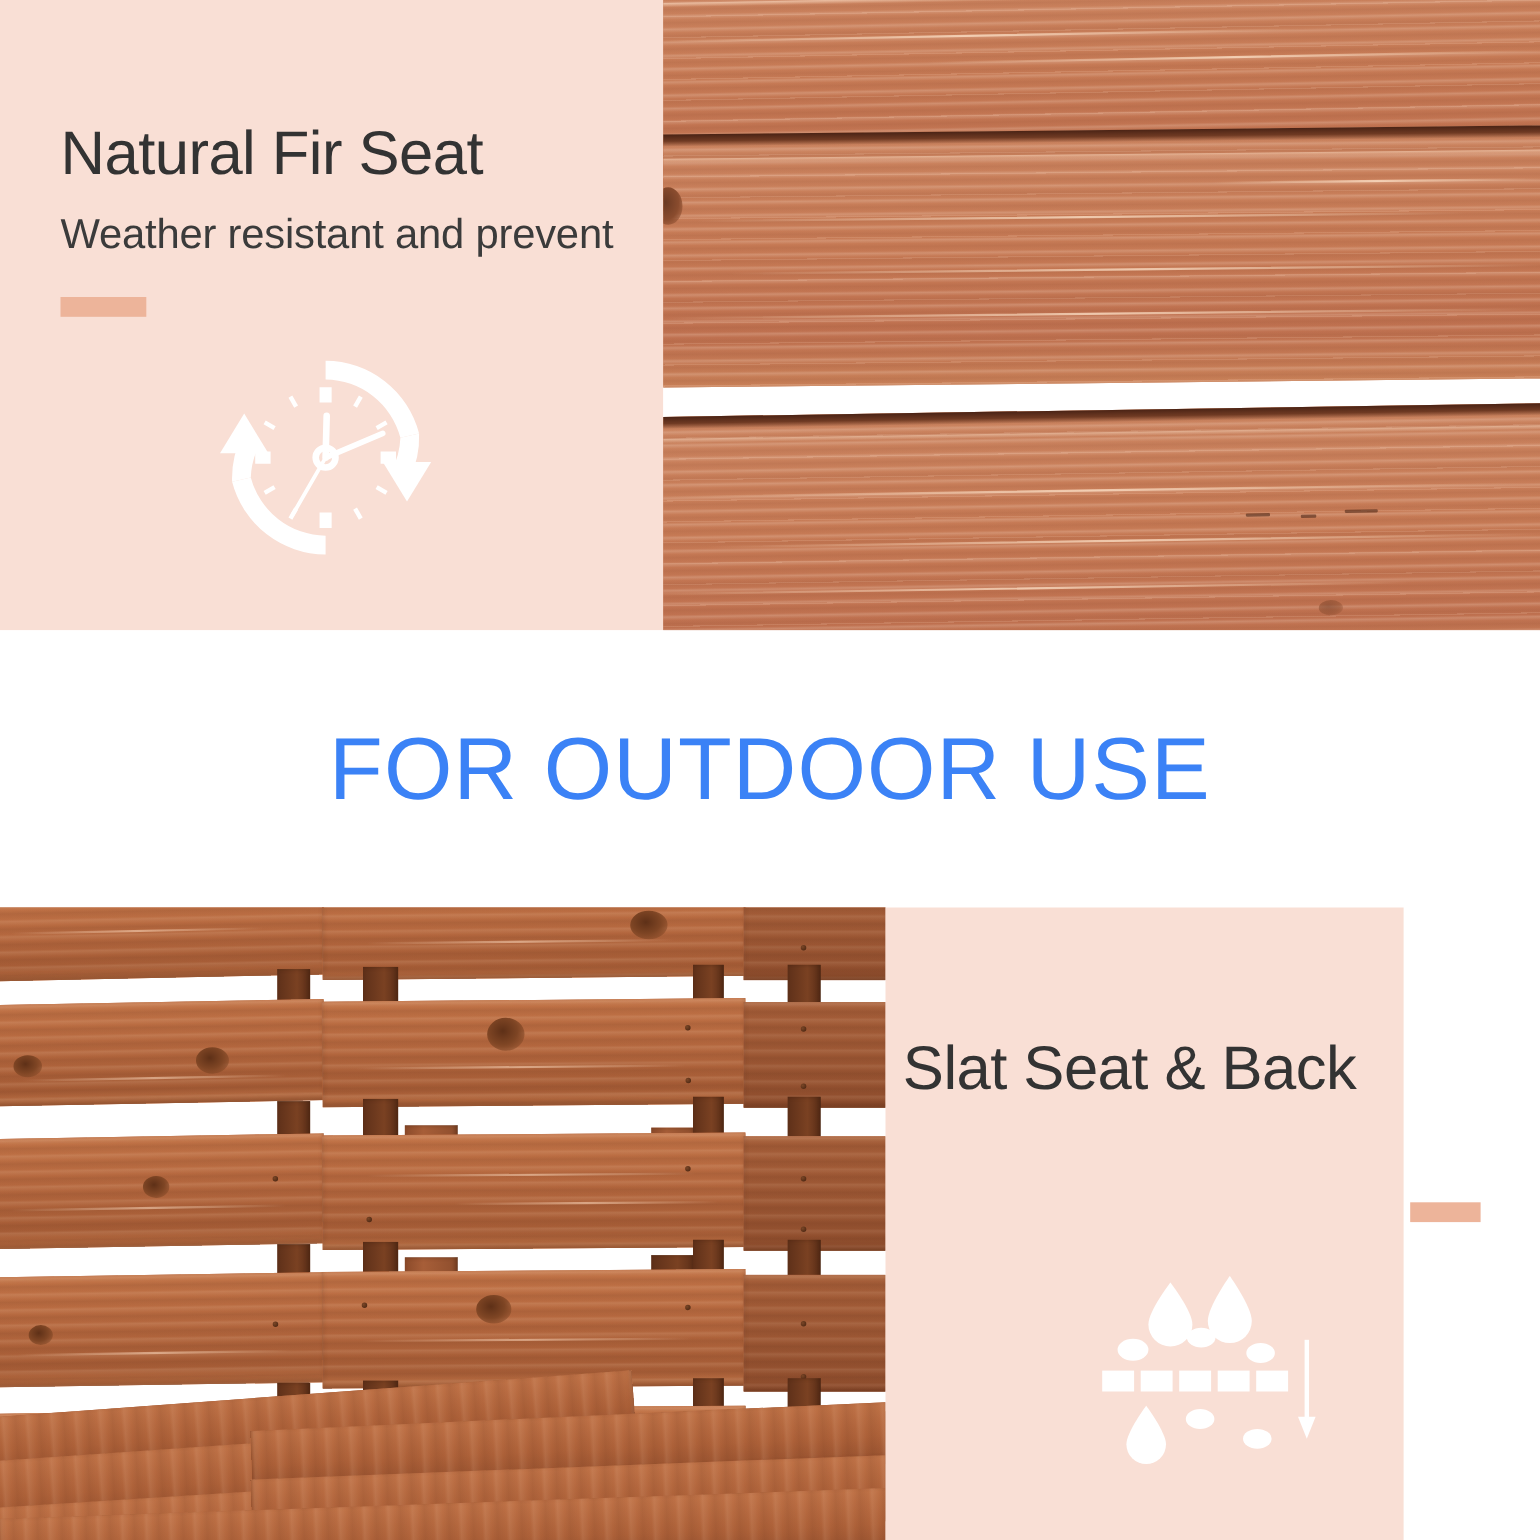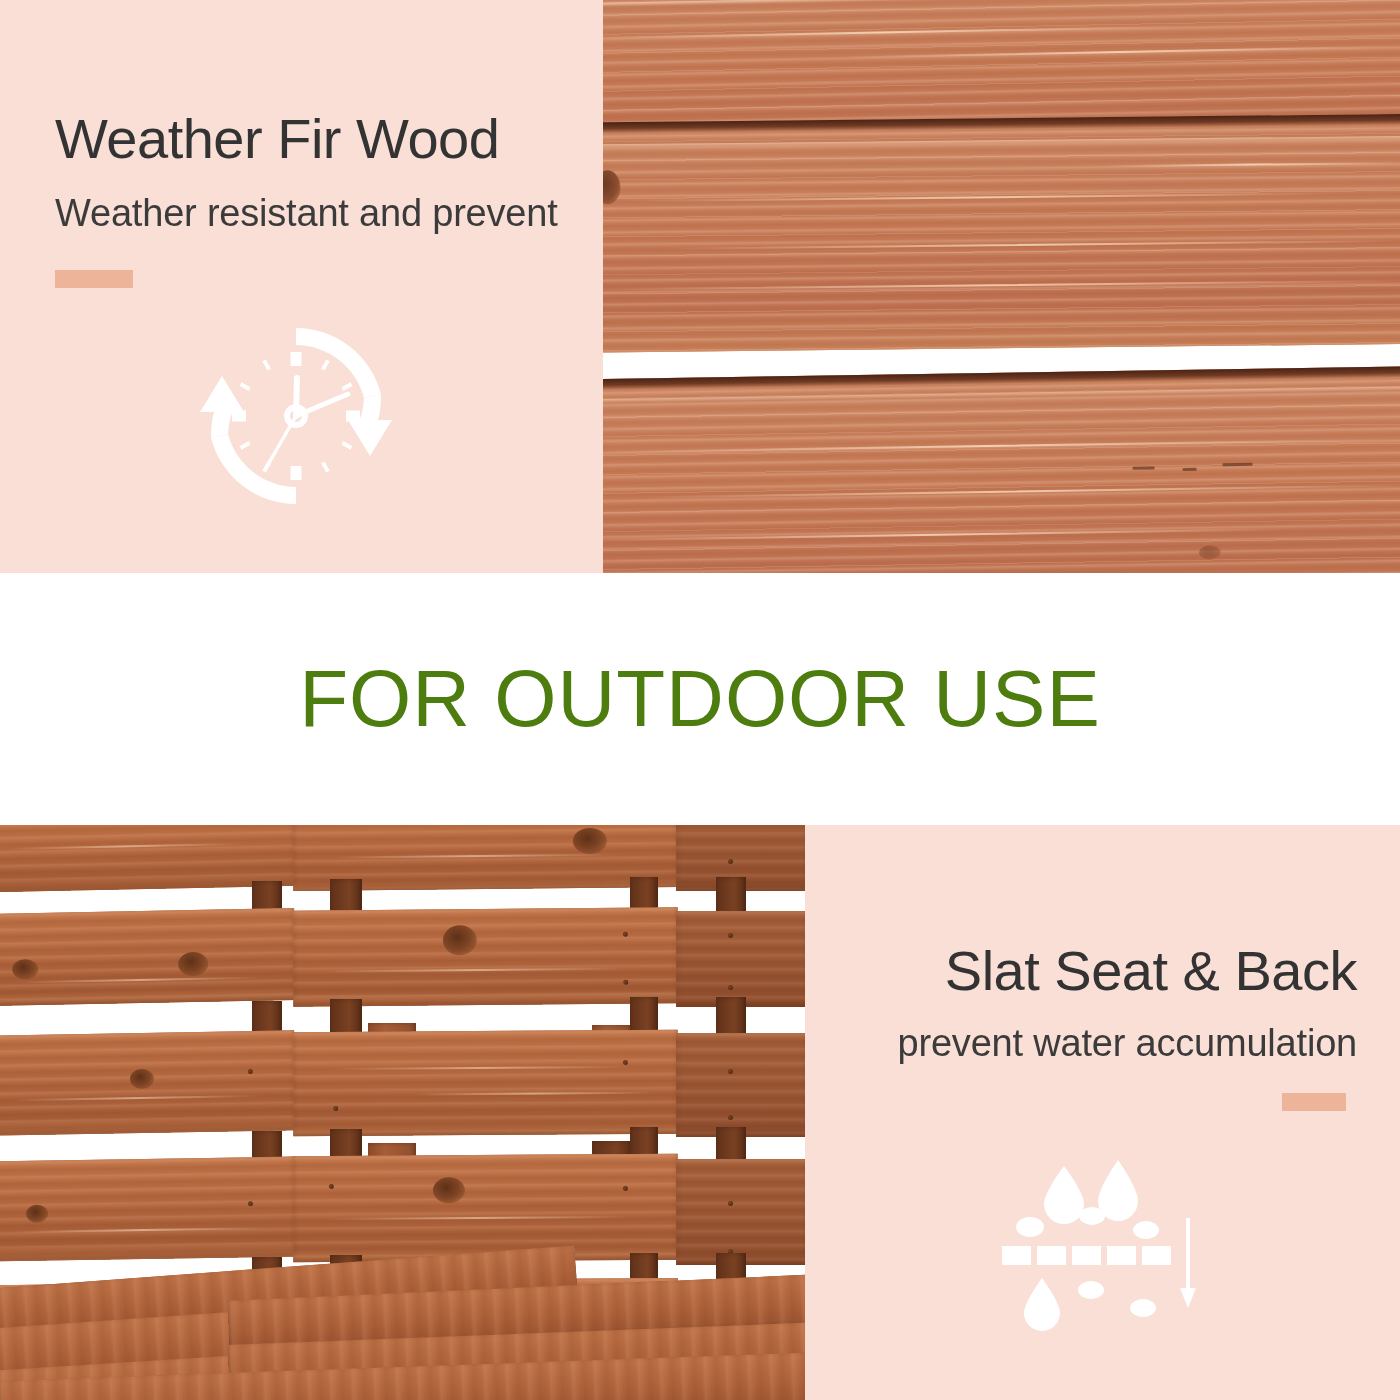--- a/index.html
+++ b/index.html
@@ -162,21 +162,21 @@
     width: 1400px;
     height: 252px;
     background: #ffffff;
     display: flex;
     align-items: center;
     justify-content: center;
   }
   .banner-text {
     font-size: 80px;
     font-weight: 400;
-    color: #4d7c0f;
+    color: #3b82f6;
     letter-spacing: 1px;
     white-space: nowrap;
   }
 
   
   .bottom-section {
     position: absolute;
     left: 0; top: 825px;
     width: 1400px;
     height: 575px;
@@ -185,21 +185,21 @@
     position: absolute;
     left: 0; top: 0;
     width: 805px;
     height: 575px;
     background: #ffffff;
     overflow: hidden;
   }
   .bottom-textpanel {
     position: absolute;
     left: 805px; top: 0;
-    width: 595px;
+    width: 471px;
     height: 575px;
     background: #F9DFD5;
   }
   .bottom-title {
     position: absolute;
     right: 43px;
     top: 113px;
     font-size: 56px;
     font-weight: 400;
     color: #333333;
@@ -303,21 +303,21 @@
   }
 </style>
 </head>
 <body>
 
 <div class="page">
 
   <div class="top-section">
 
     <div class="top-textpanel">
-      <div class="top-title">Weather Fir Wood</div>
+      <div class="top-title">Natural Fir Seat</div>
       <div class="top-subtitle">Weather resistant and prevent</div>
       <div class="accent-dash top"></div>
 
       <div class="clock-icon-wrap">
         <svg width="200" height="200" viewBox="0 0 200 200">
 
           <g fill="#ffffff">
             <path d="M100 10
                      A90 90 0 0 1 182 63
                      L166 71
@@ -520,21 +520,20 @@
         <div class="seat-plank" style="left:-40px; top:506px; width:700px; height:62px; transform:rotate(-4.0deg); transform-origin:left bottom;"></div>
         <div class="seat-plank" style="left:-40px; top:548px; width:780px; height:64px; transform:rotate(-3.6deg); transform-origin:left bottom;"></div>
         <div class="seat-plank" style="left:230px; top:476px; width:600px; height:56px; transform:rotate(-2.6deg); transform-origin:left bottom;"></div>
         <div class="seat-plank" style="left:230px; top:520px; width:600px; height:60px; transform:rotate(-2.2deg); transform-origin:left bottom;"></div>
         <div class="seat-plank" style="left:0px; top:556px; width:830px; height:60px; transform:rotate(-2.0deg); transform-origin:left bottom;"></div>
       </div>
     </div>
 
     <div class="bottom-textpanel">
       <div class="bottom-title">Slat Seat &amp; Back</div>
-      <div class="bottom-subtitle">prevent water accumulation</div>
     </div>
   </div>
 
   <div class="accent-dash bottom"></div>
 
   <div class="water-icon-wrap">
     <svg width="220" height="185" viewBox="0 0 220 185">
       <g fill="#ffffff">
 
         <path d="M64 18 C64 18 44 44 44 56 A20 20 0 0 0 84 56 C84 44 64 18 64 18 Z"></path>

